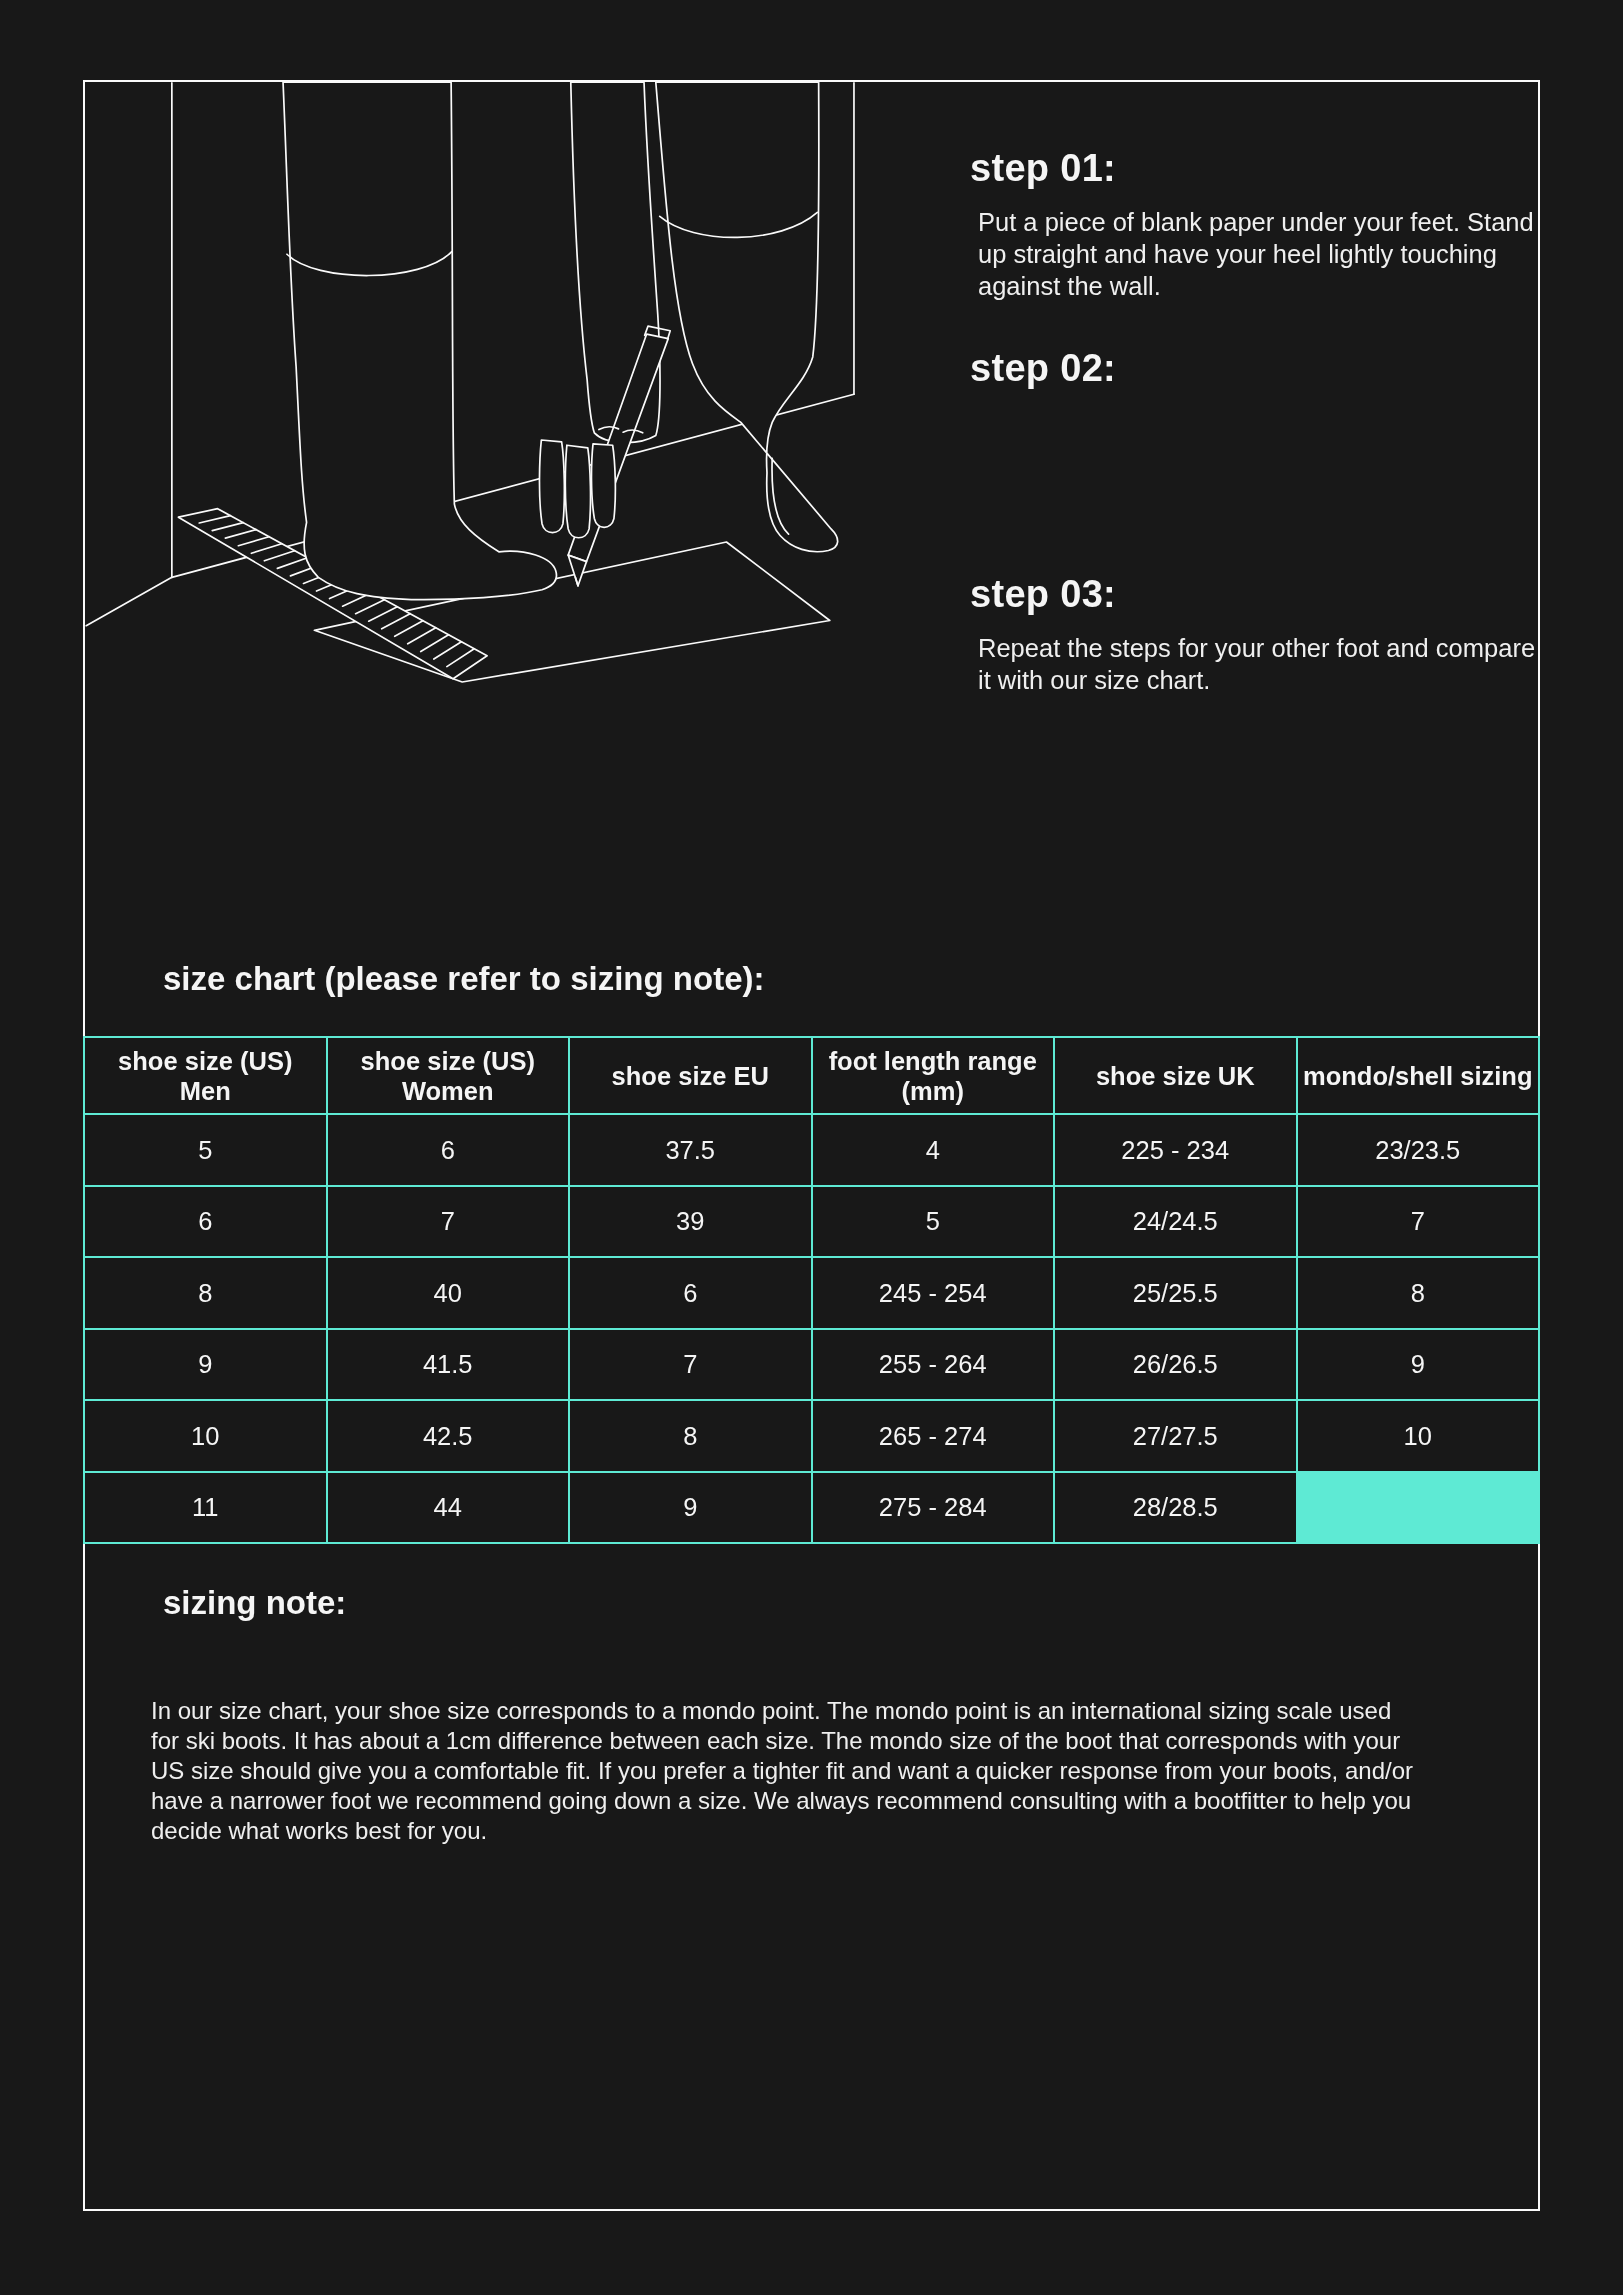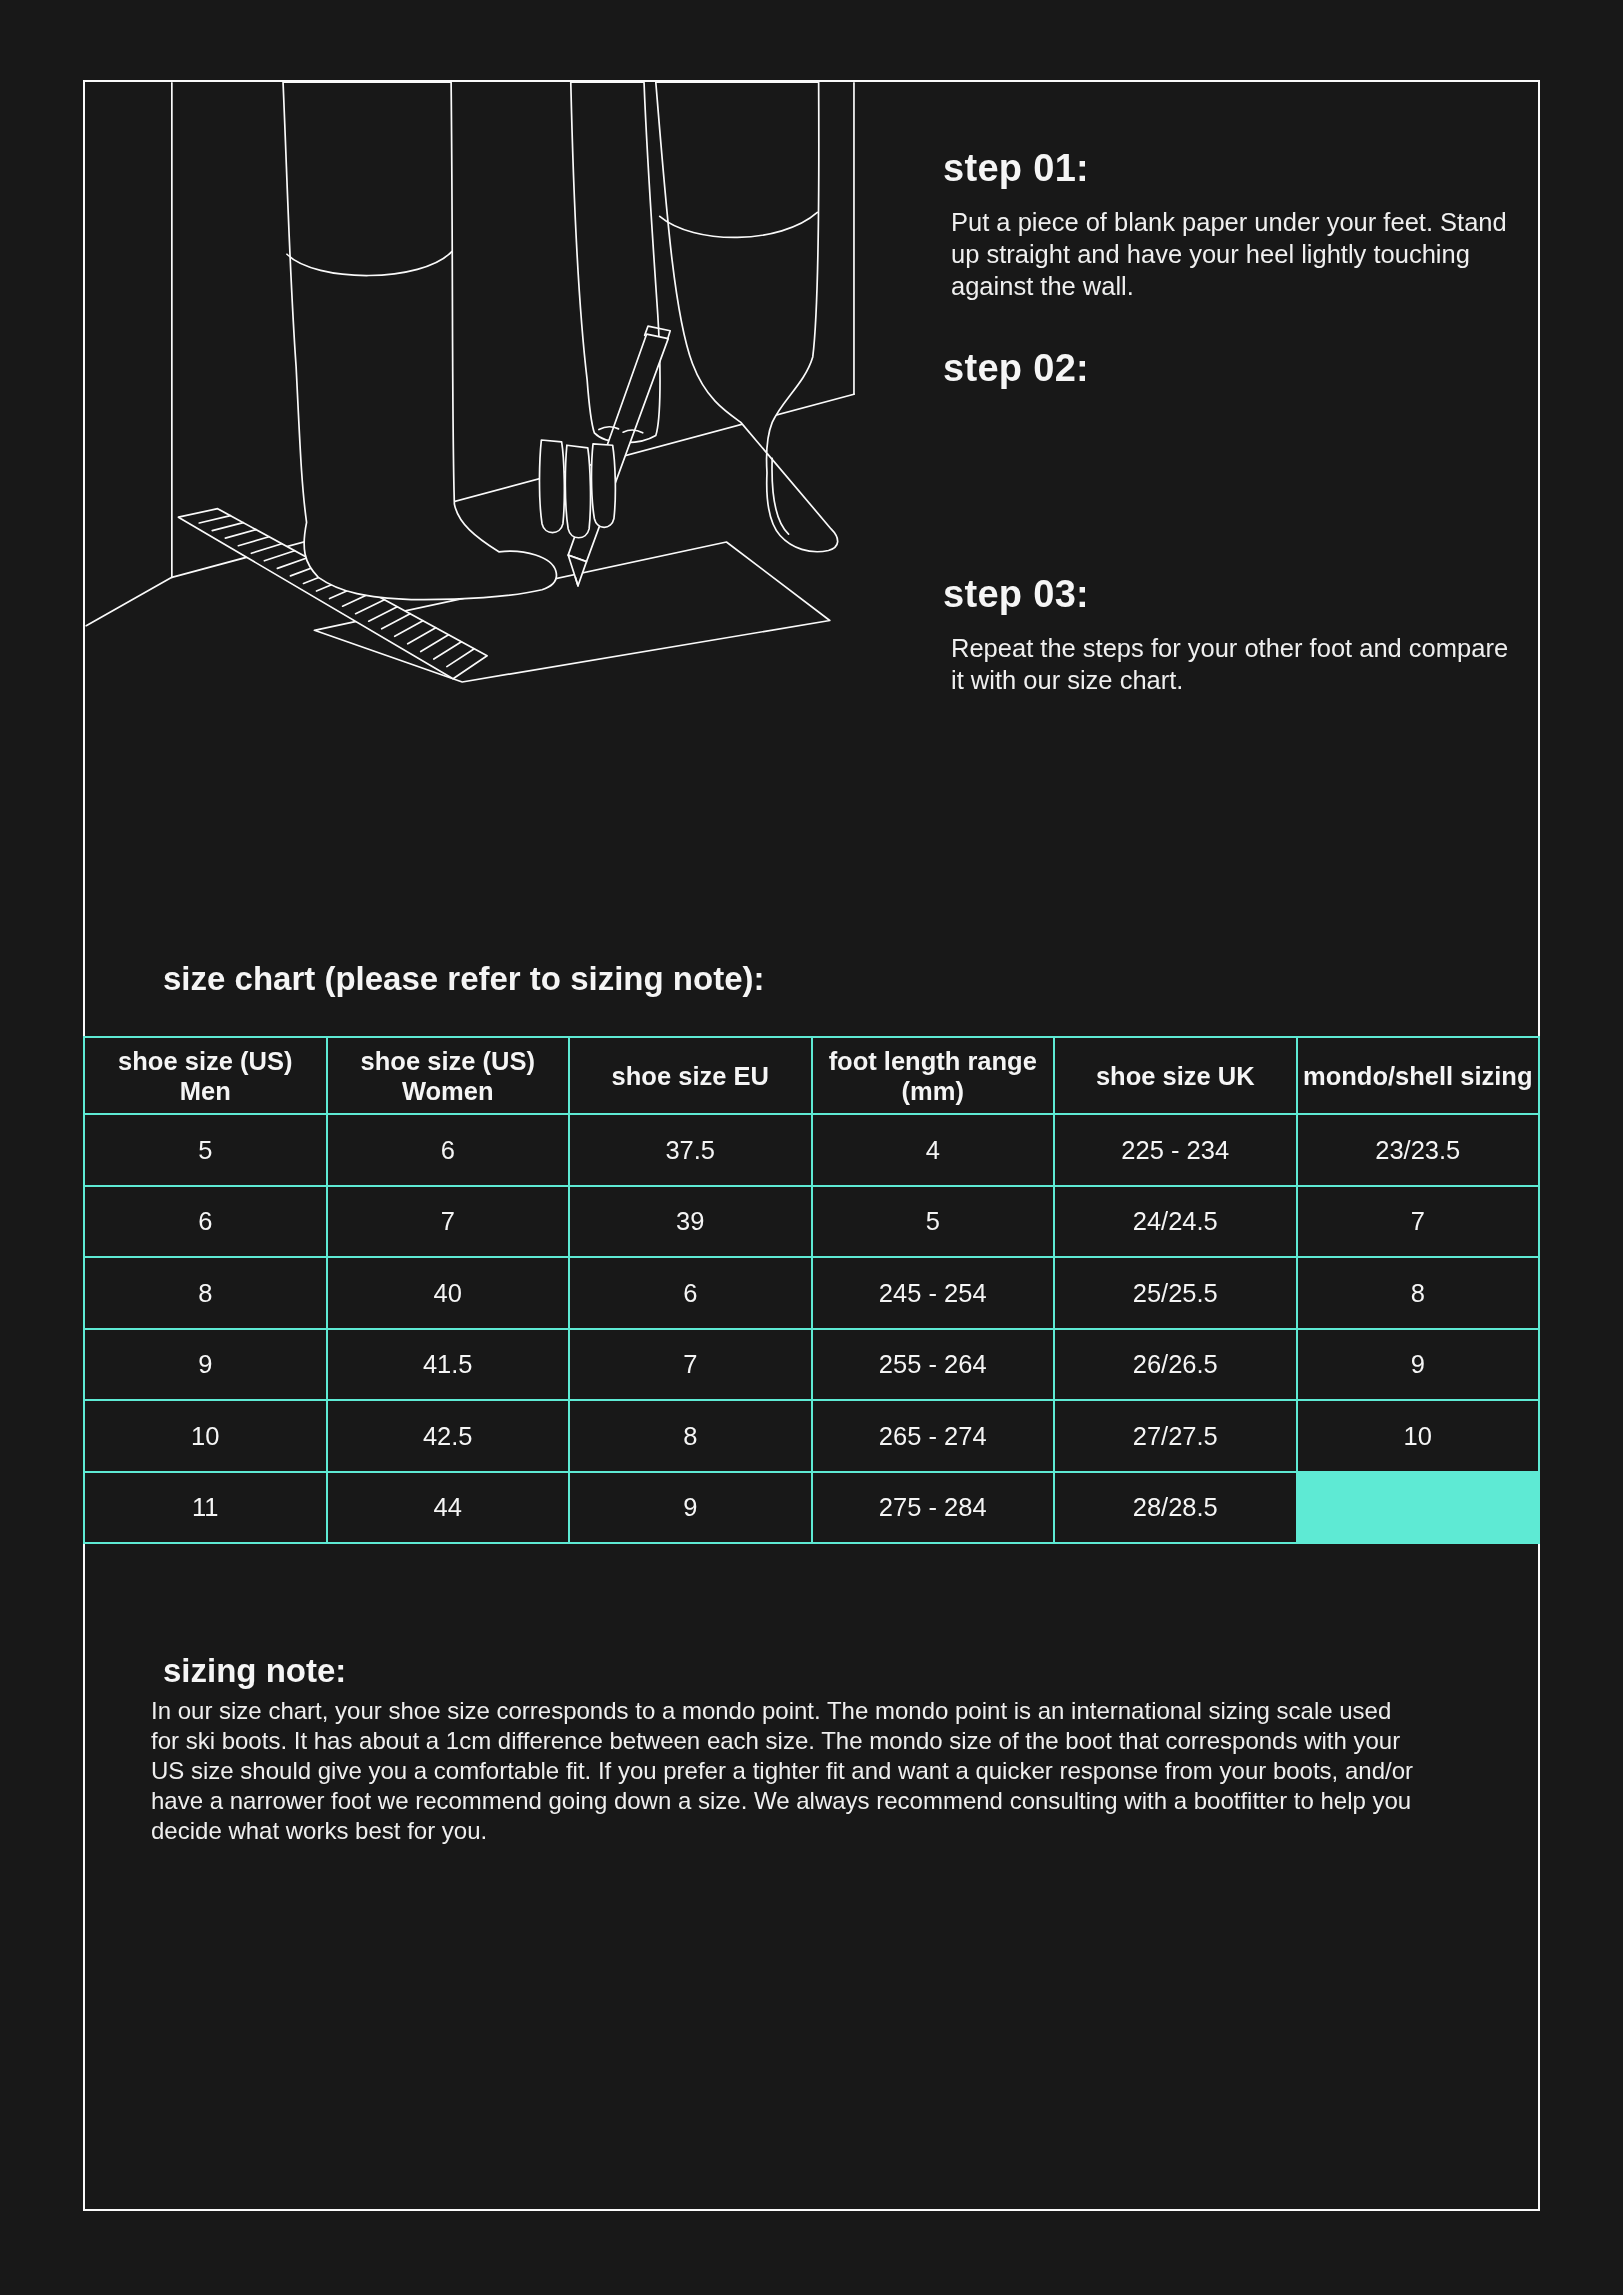--- a/index.html
+++ b/index.html
@@ -10,21 +10,21 @@
   }
   .abs{position:absolute;}
   
   .frame{
     left:83px;top:80px;width:1453px;height:2127px;
     border:2px solid #fafafa;pointer-events:none;
   }
   
   .illus{left:82px;top:79px;width:818px;height:739px;}
   
-  .step{left:943px;width:615px;}
+  .step{left:970px;width:615px;}
   .step-heading{font-size:38px;font-weight:700;letter-spacing:0.3px;margin:0 0 15.7px 0;}
   .step-body{font-size:25.5px;line-height:32px;white-space:pre-line;margin:8px;color:#efefef;}
   
   .section-heading{font-size:33px;font-weight:700;margin:12px;}
   
   .chart{
     left:83px;top:1036px;width:1457px;height:508px;
     background:#5eead4;display:grid;box-sizing:border-box;
     grid-template-columns:repeat(6,1fr);
     grid-template-rows:75px repeat(6,1fr);
@@ -176,19 +176,19 @@
     <div class="cell">265 - 274</div>
     <div class="cell">27/27.5</div>
     <div class="cell">10</div>
     <div class="cell">11</div>
     <div class="cell">44</div>
     <div class="cell">9</div>
     <div class="cell">275 - 284</div>
     <div class="cell">28/28.5</div>
   </div>
 
-<h3 class="abs section-heading" style="left:151px;top:1640px">sizing note:</h3>
+<h3 class="abs section-heading" style="left:151px;top:1572px">sizing note:</h3>
 <p class="abs note-body" style="left:151px;top:1696px">In our size chart, your shoe size corresponds to a mondo point. The mondo point is an international sizing scale used
 for ski boots. It has about a 1cm difference between each size. The mondo size of the boot that corresponds with your
 US size should give you a comfortable fit. If you prefer a tighter fit and want a quicker response from your boots, and/or
 have a narrower foot we recommend going down a size. We always recommend consulting with a bootfitter to help you
 decide what works best for you.</p>
 
 
 </body></html>

